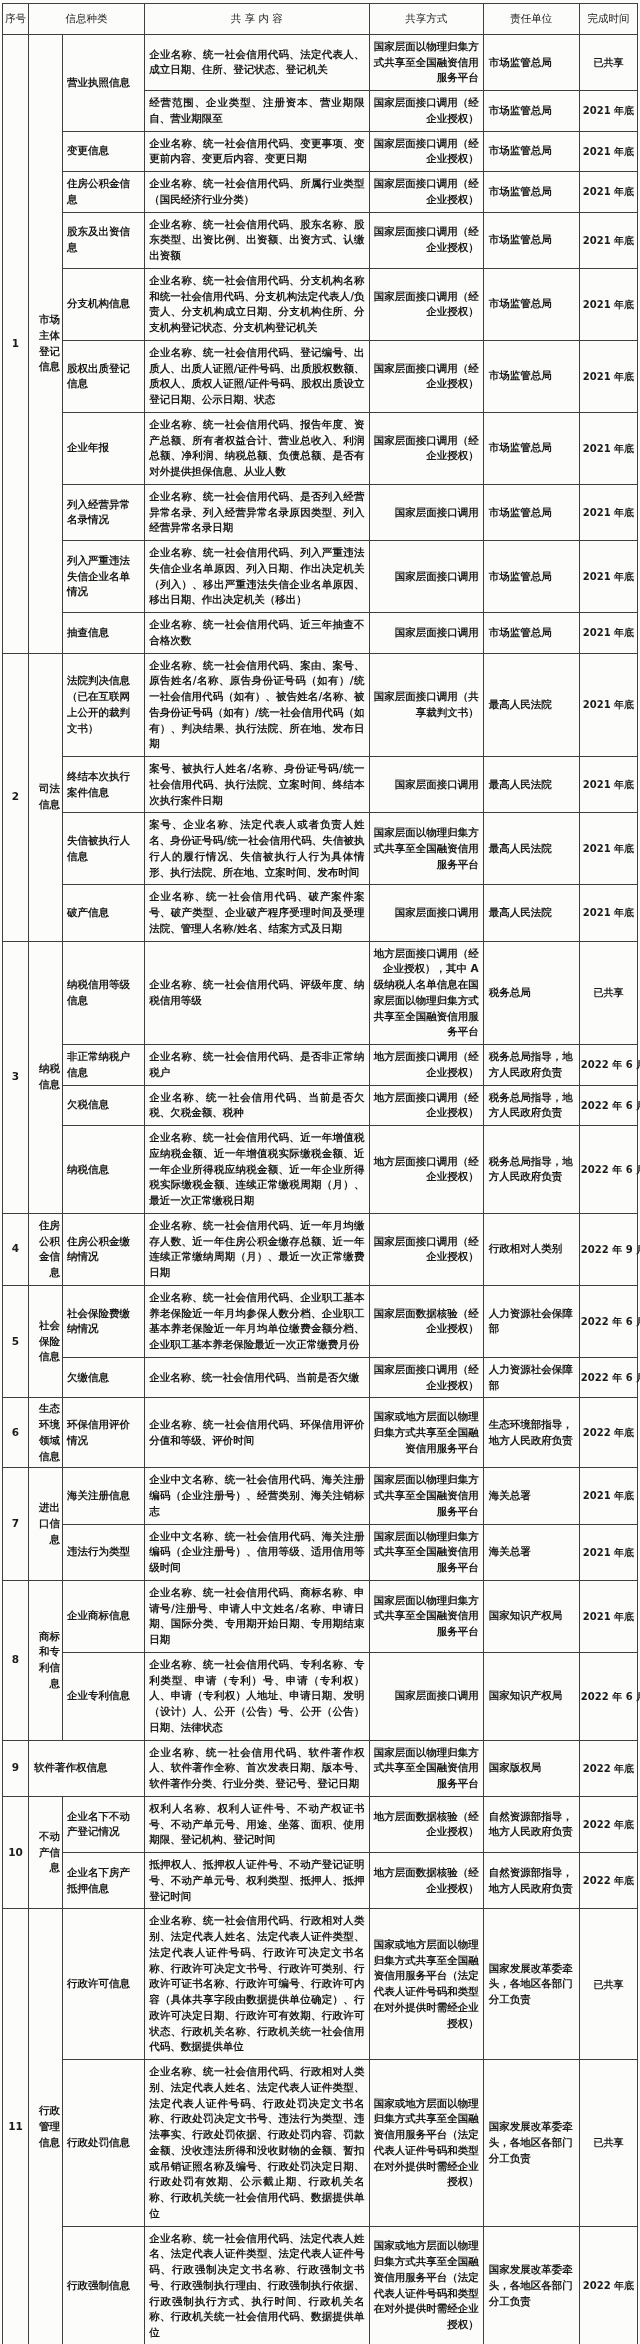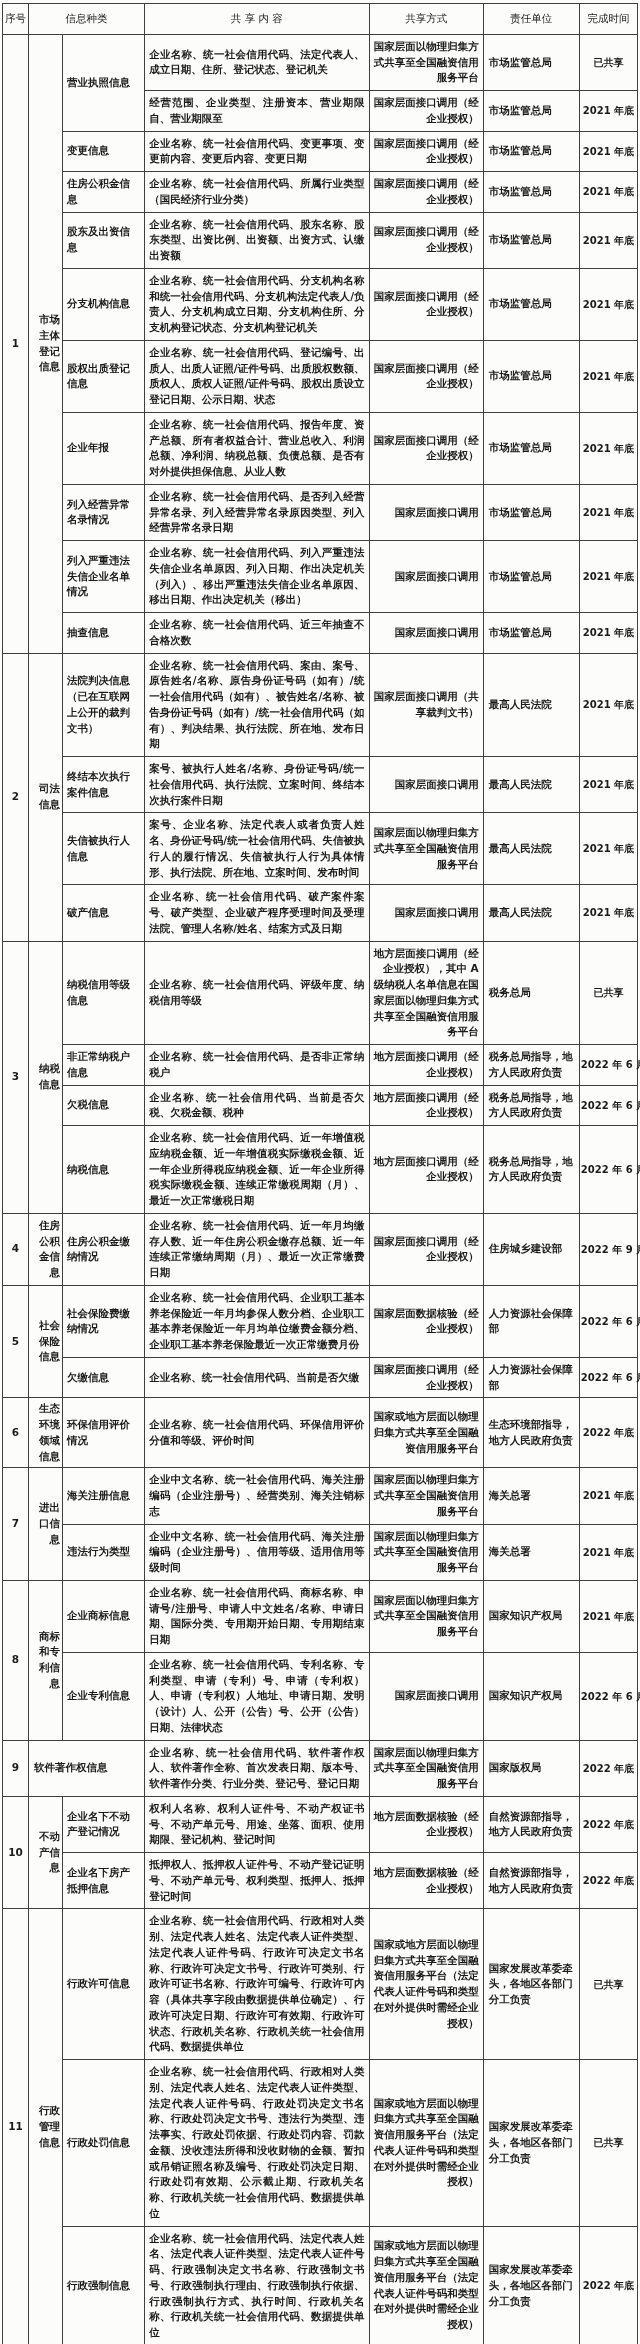--- a/index.html
+++ b/index.html
@@ -237,21 +237,21 @@
           <td class="method">地方层面接口调用（经企业授权）</td>
           <td class="unit">税务总局指导，地方人民政府负责</td>
           <td class="deadline">2022 年 6 月</td>
         </tr>
         <tr>
           <td class="seq" rowspan="1">4</td>
           <td class="category" rowspan="1">住房公积金信息</td>
           <td class="label">住房公积金缴纳情况</td>
           <td class="content">企业名称、统一社会信用代码、近一年月均缴存人数、近一年住房公积金缴存总额、近一年连续正常缴纳周期（月）、最近一次正常缴费日期</td>
           <td class="method">国家层面接口调用（经企业授权）</td>
-          <td class="unit">住房城乡建设部</td>
+          <td class="unit">行政相对人类别</td>
           <td class="deadline">2022 年 9 月</td>
         </tr>
         <tr>
           <td class="seq" rowspan="2">5</td>
           <td class="category" rowspan="2">社会保险信息</td>
           <td class="label">社会保险费缴纳情况</td>
           <td class="content">企业名称、统一社会信用代码、企业职工基本养老保险近一年月均参保人数分档、企业职工基本养老保险近一年月均单位缴费金额分档、企业职工基本养老保险最近一次正常缴费月份</td>
           <td class="method">国家层面数据核验（经企业授权）</td>
           <td class="unit">人力资源社会保障部</td>
           <td class="deadline">2022 年 6 月</td>

